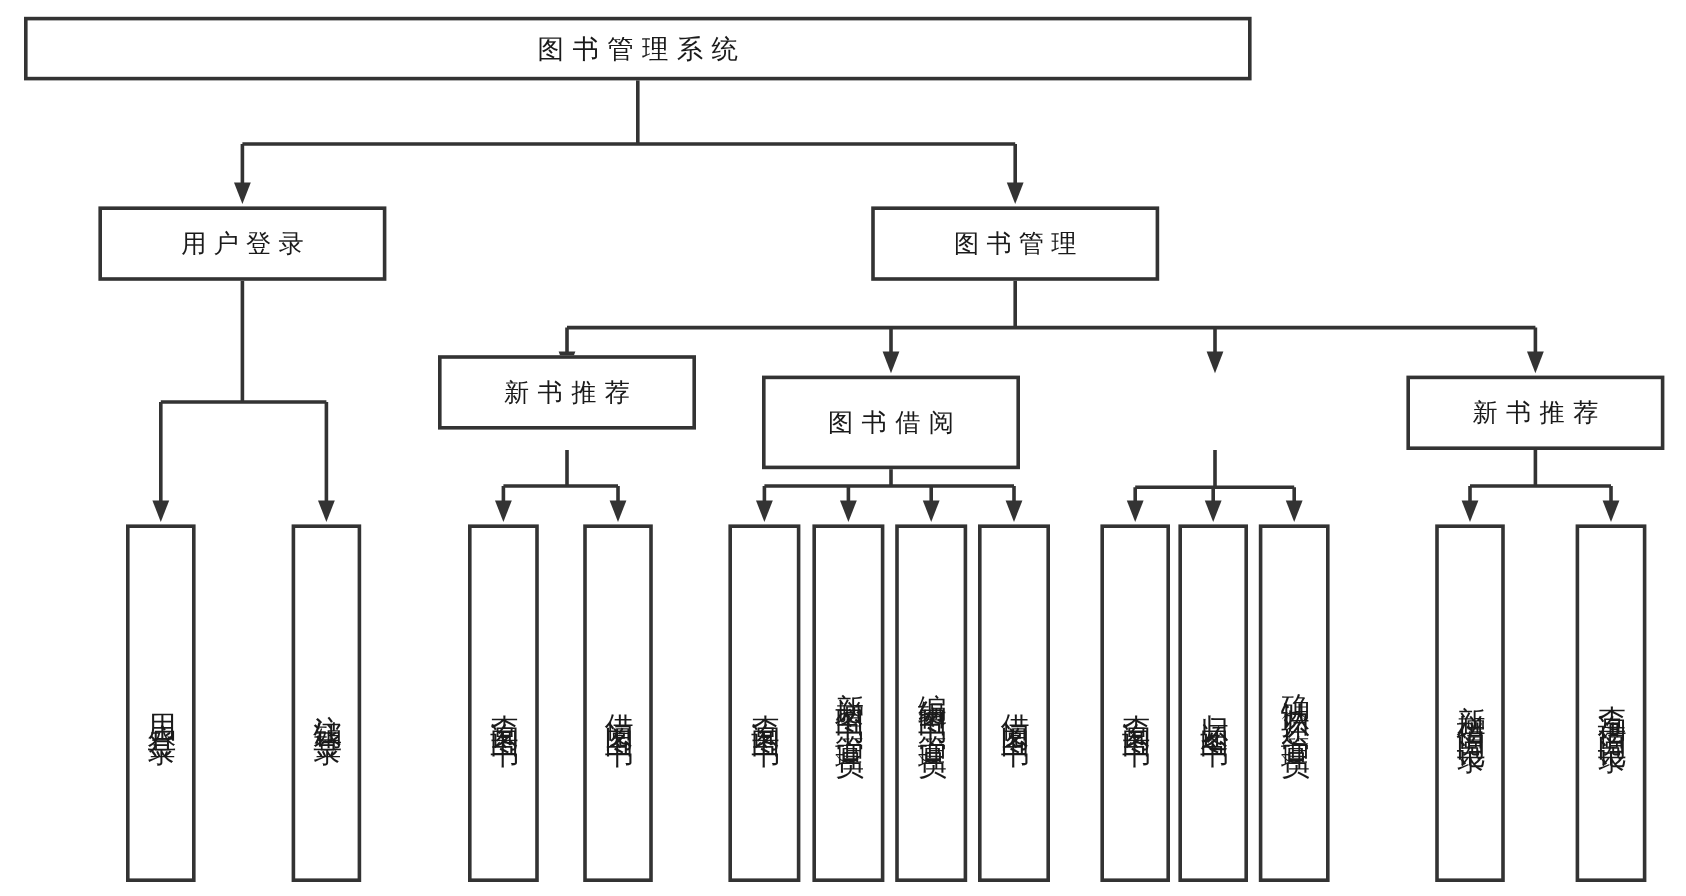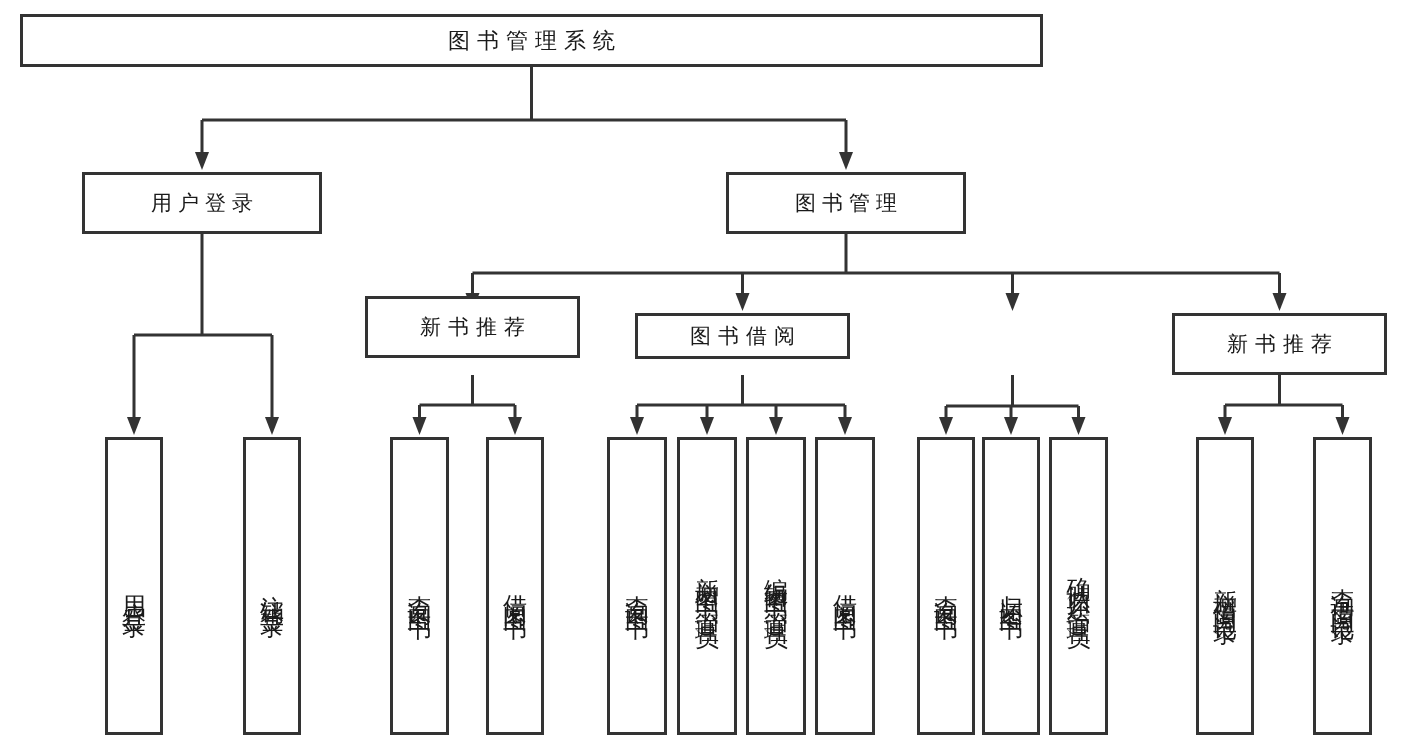--- a/index.html
+++ b/index.html
@@ -100,21 +100,21 @@
   <div class="box h1" style="left:82px; top:172px; width:240px; height:62px;">
     <span>用户登录</span>
   </div>
   <div class="box h1" style="left:726px; top:172px; width:240px; height:62px;">
     <span>图书管理</span>
   </div>
 
   <div class="box h2" style="left:365px; top:296px; width:215px; height:62px;">
     <span>新书推荐</span>
   </div>
-  <div class="box h2" style="left:635px; top:313px; width:215px; height:46px;">
+  <div class="box h2" style="left:635px; top:313px; width:215px; height:78px;">
     <span>图书借阅</span>
   </div>
   <div class="box h2" style="left:1172px; top:313px; width:215px; height:62px;">
     <span>新书推荐</span>
   </div>
 
   <div class="box v" style="left:105px; top:437px; width:58px; height:298px;">
     <span>用户登录</span>
   </div>
   <div class="box v" style="left:243px; top:437px; width:58px; height:298px;">

